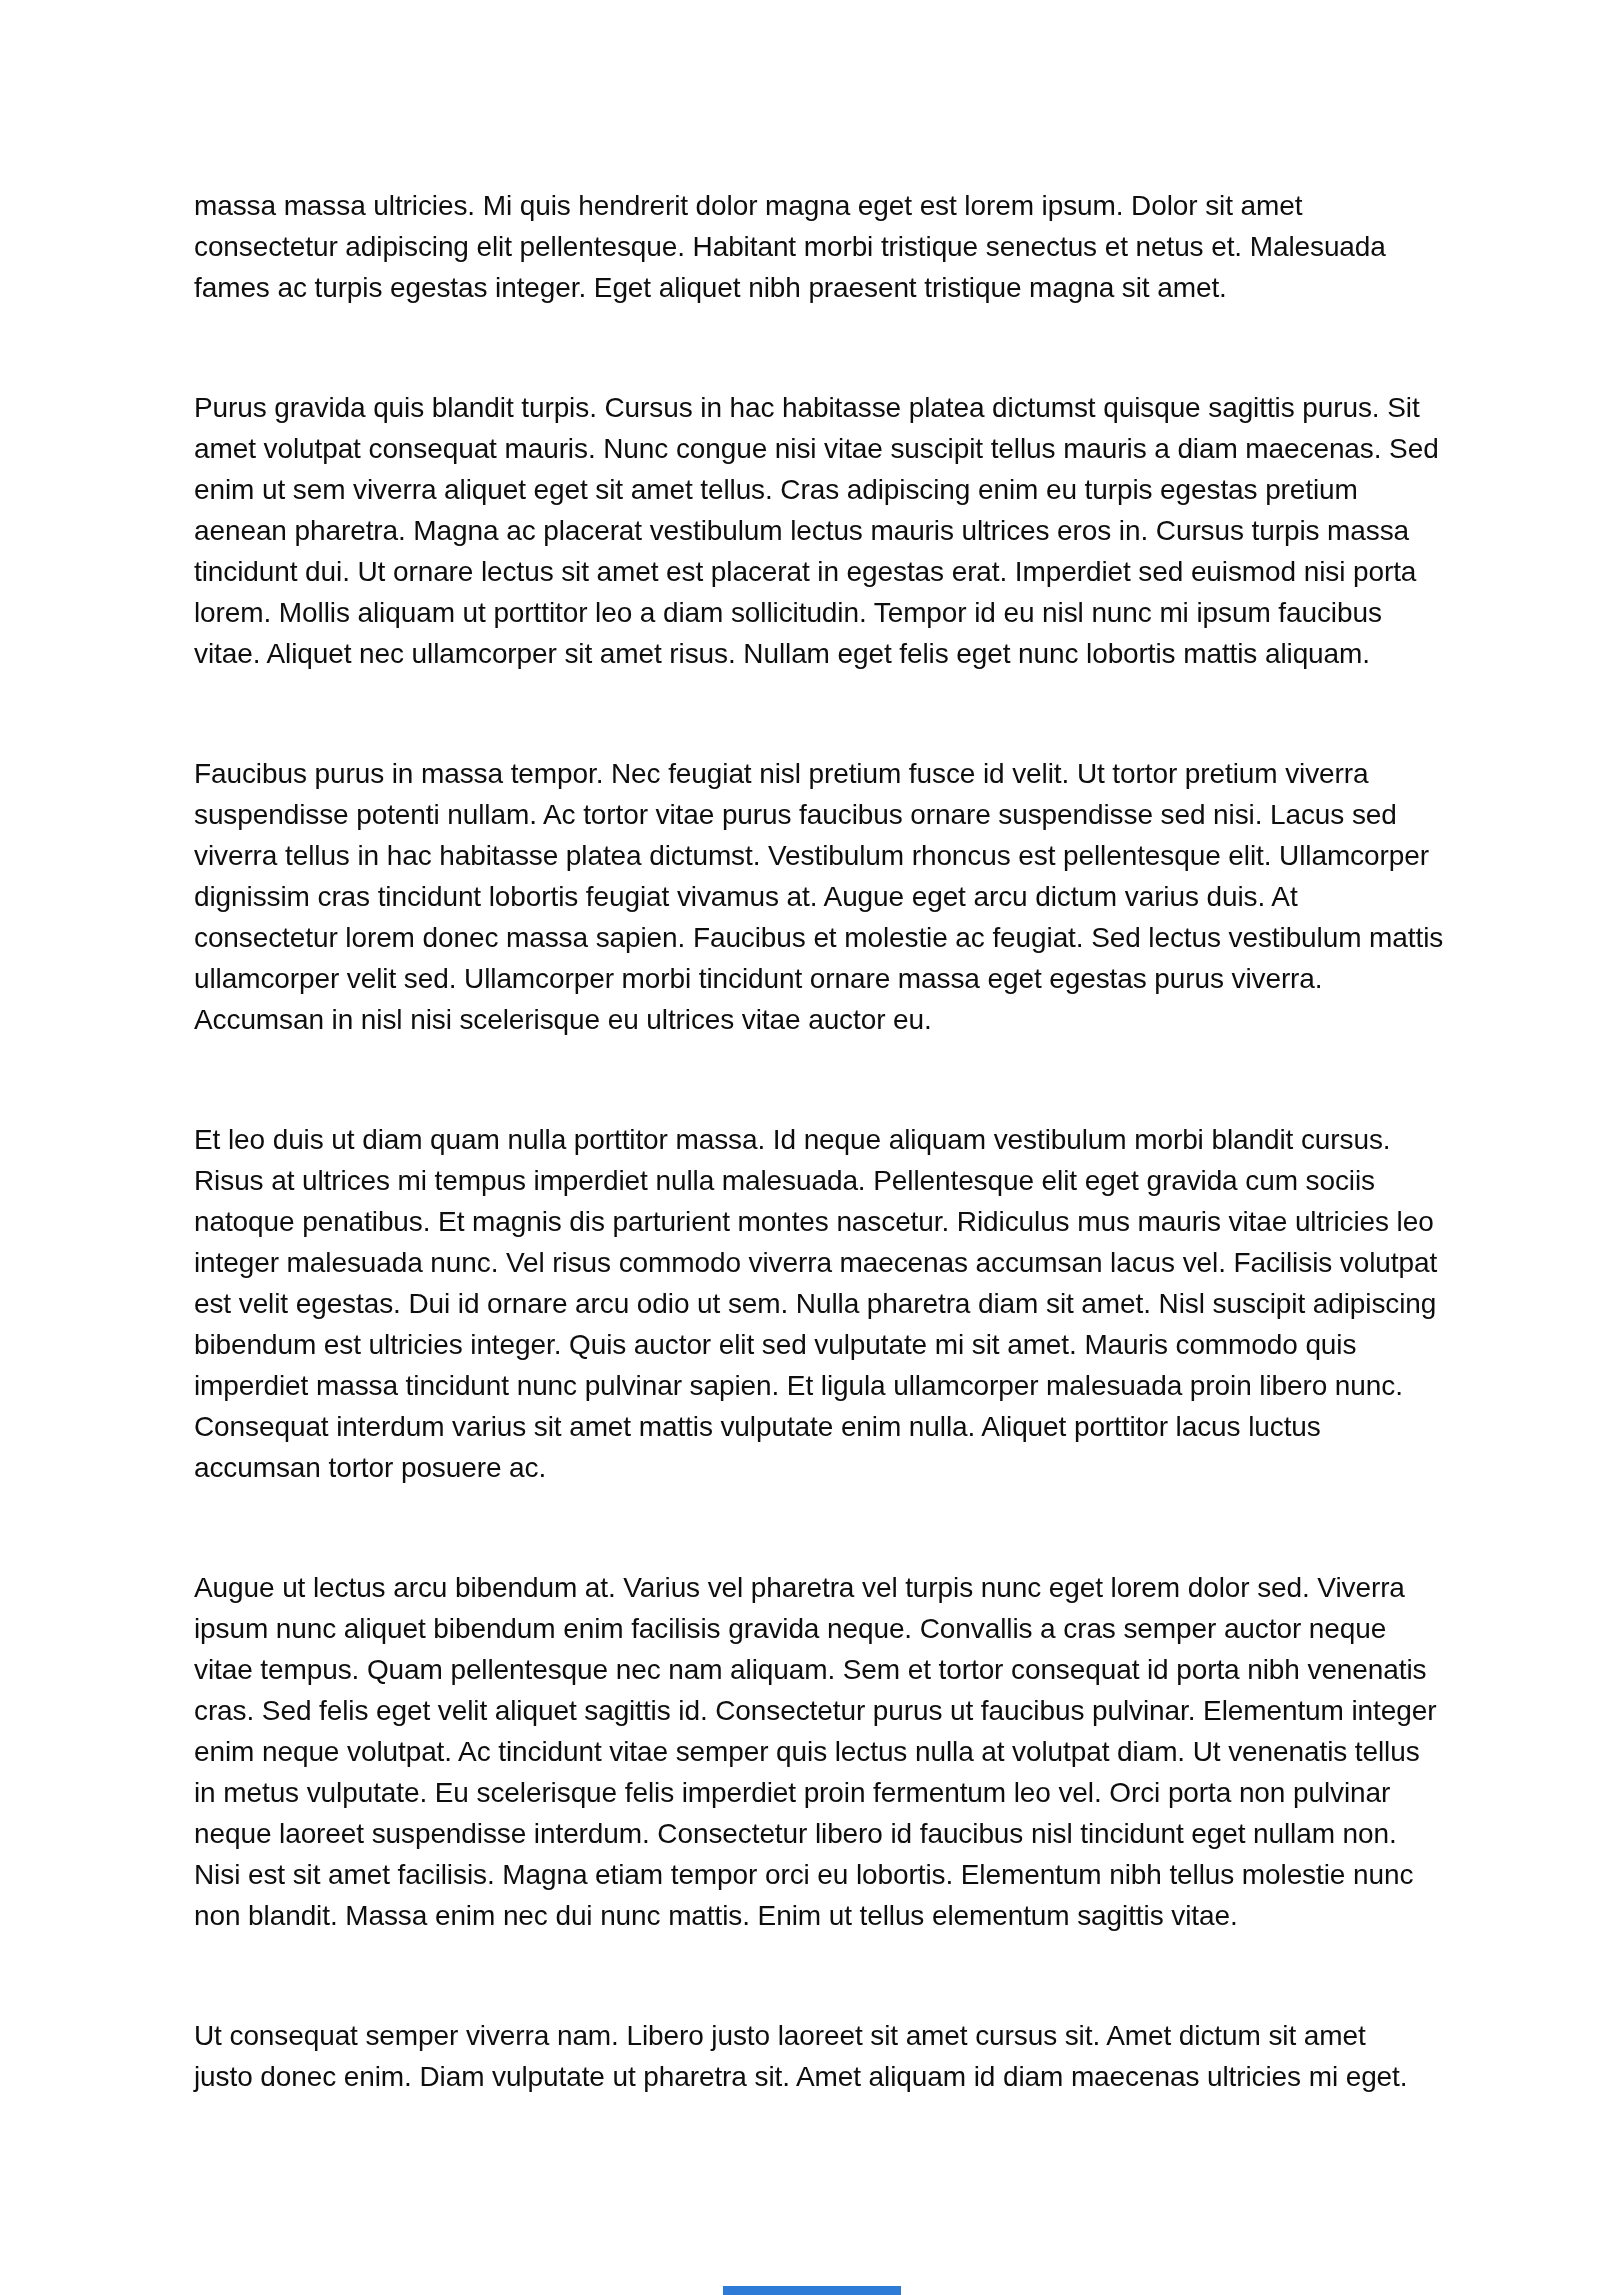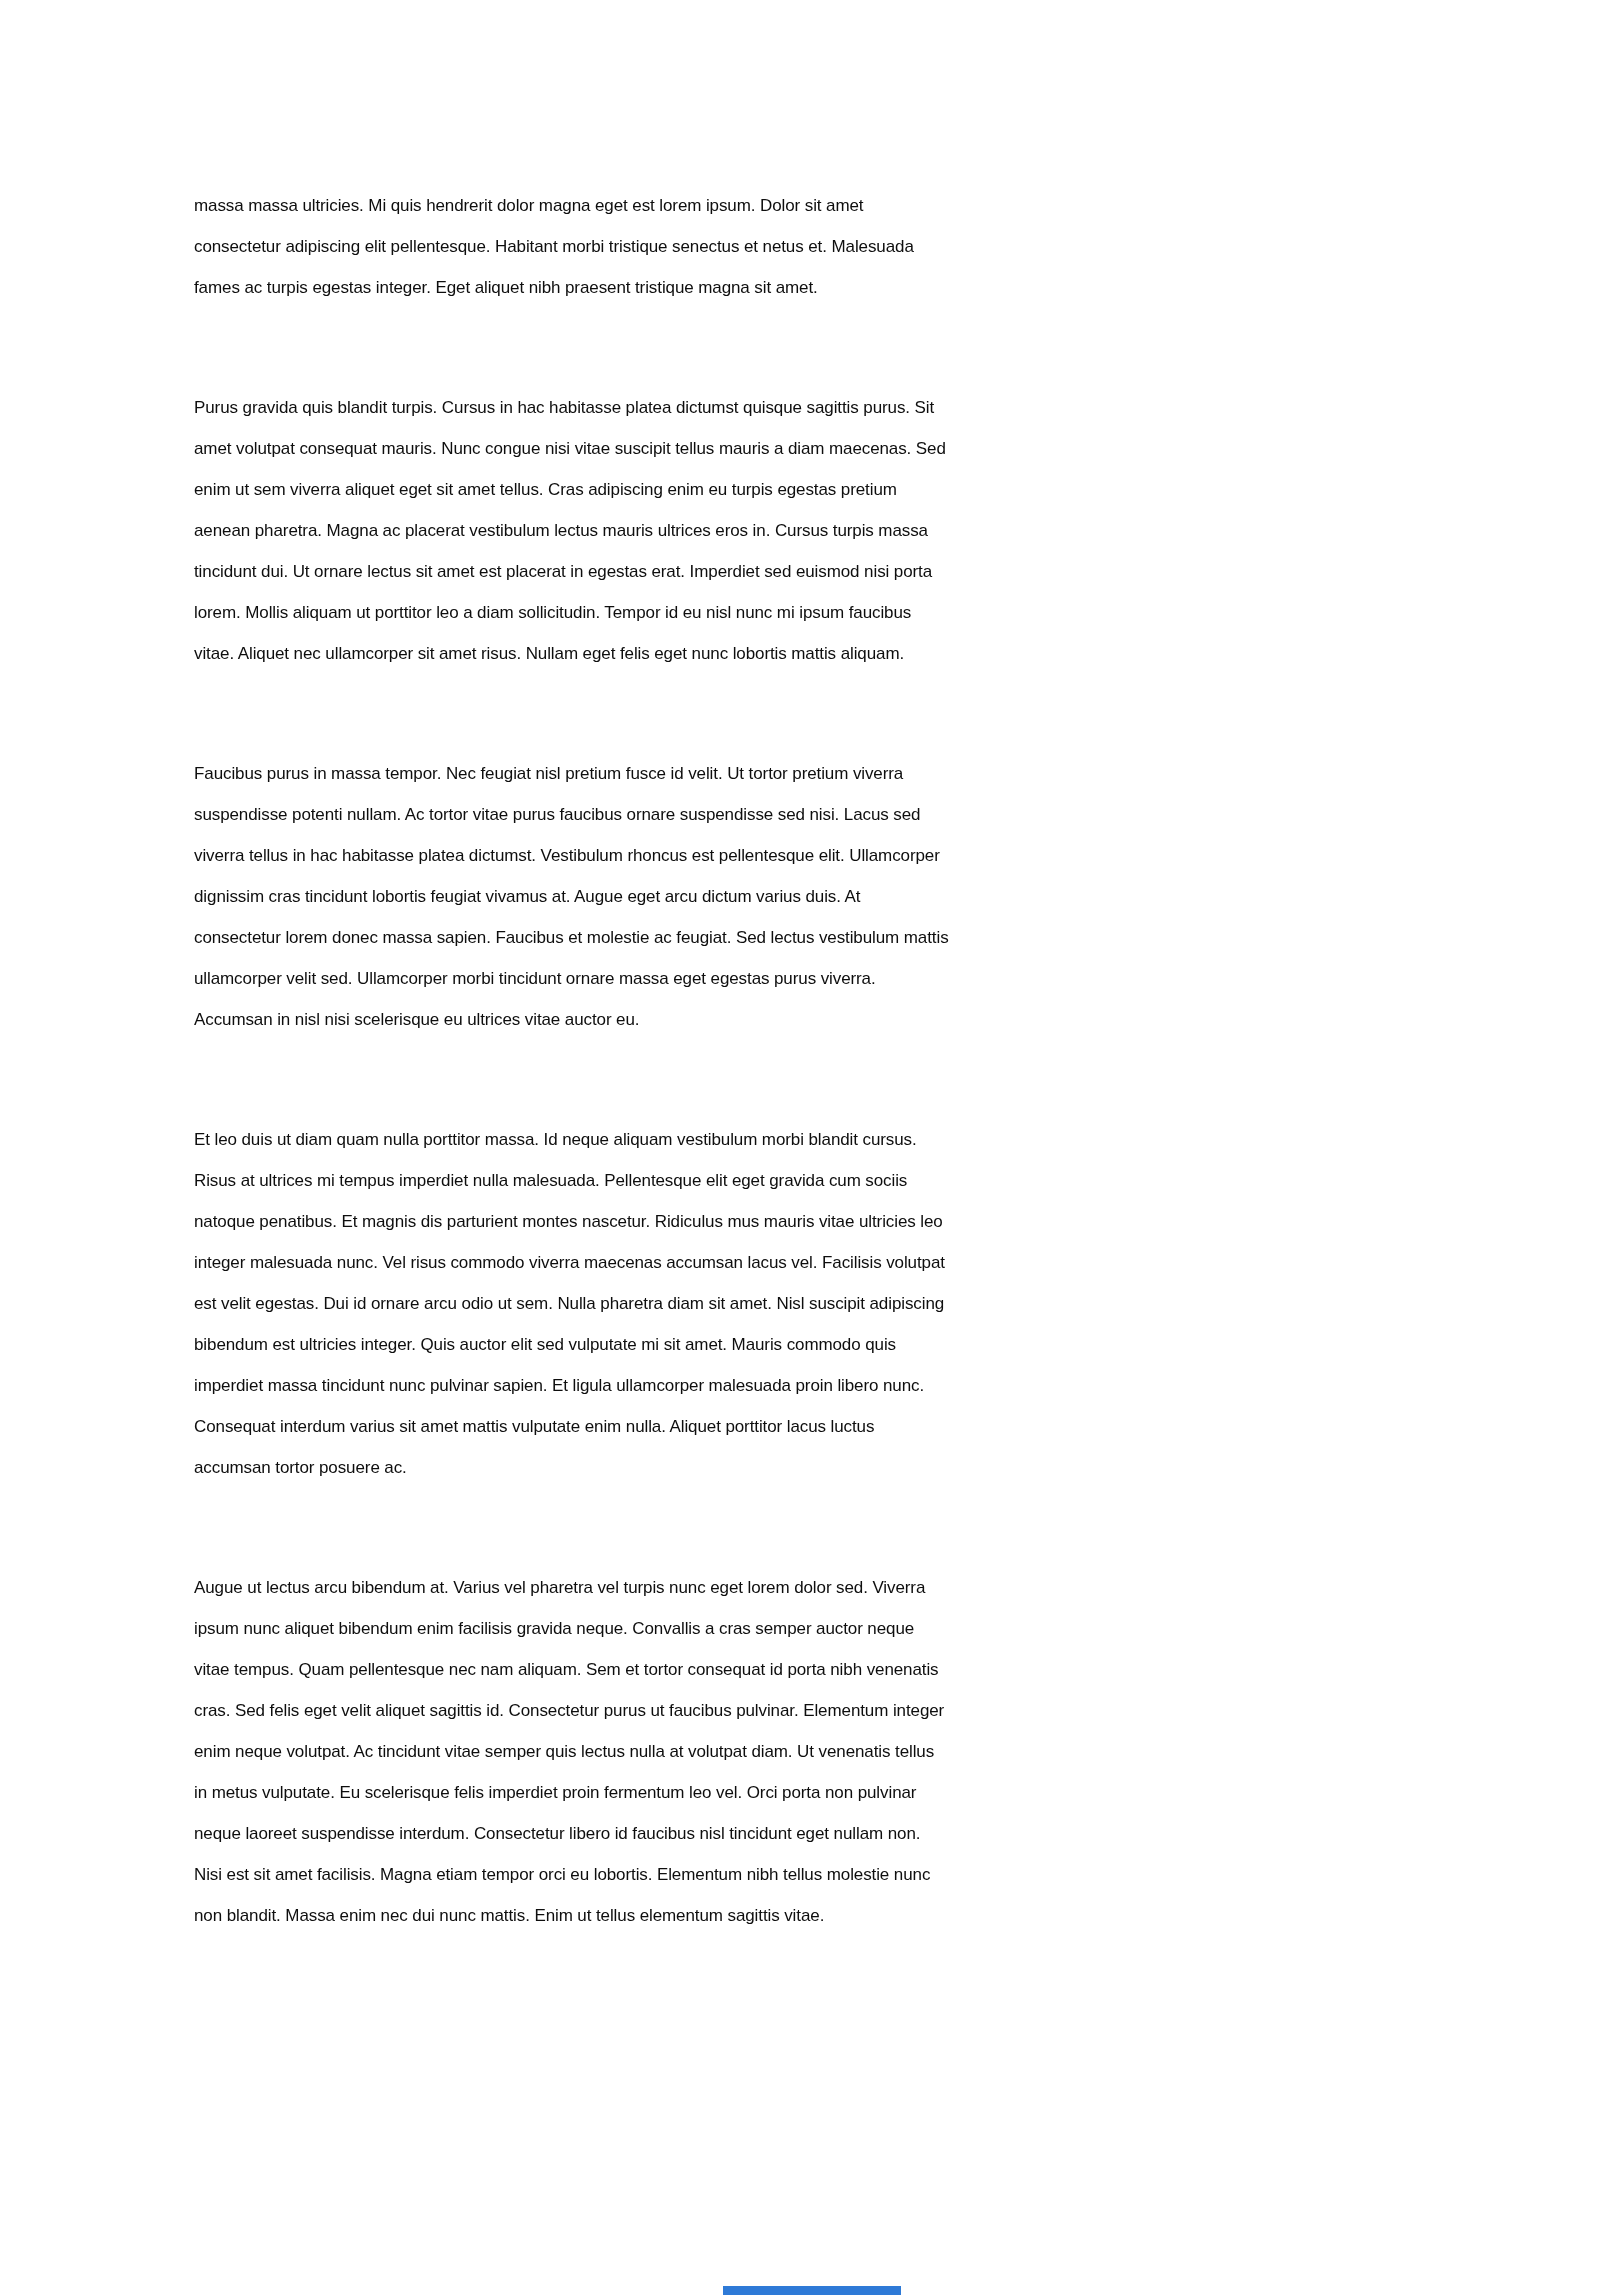--- a/index.html
+++ b/index.html
@@ -14,21 +14,21 @@
     background: #ffffff;
     overflow: hidden;
     font-family: "Liberation Sans", sans-serif;
   }
   #content {
     position: absolute;
     left: 194px;
     top: 185px;
     width: 1241px;
     color: #0e0e0e;
-    font-size: 17px;
+    font-size: 28px;
     line-height: 41px;
     letter-spacing: -0.1px;
   }
   .paragraph {
     margin: 0 0 79px 0;
     white-space: pre;
   }
   #bottom-bar {
     position: absolute;
     bottom: 0;
@@ -71,16 +71,18 @@
 accumsan tortor posuere ac.</div>
       <div class="paragraph">Augue ut lectus arcu bibendum at. Varius vel pharetra vel turpis nunc eget lorem dolor sed. Viverra
 ipsum nunc aliquet bibendum enim facilisis gravida neque. Convallis a cras semper auctor neque
 vitae tempus. Quam pellentesque nec nam aliquam. Sem et tortor consequat id porta nibh venenatis
 cras. Sed felis eget velit aliquet sagittis id. Consectetur purus ut faucibus pulvinar. Elementum integer
 enim neque volutpat. Ac tincidunt vitae semper quis lectus nulla at volutpat diam. Ut venenatis tellus
 in metus vulputate. Eu scelerisque felis imperdiet proin fermentum leo vel. Orci porta non pulvinar
 neque laoreet suspendisse interdum. Consectetur libero id faucibus nisl tincidunt eget nullam non.
 Nisi est sit amet facilisis. Magna etiam tempor orci eu lobortis. Elementum nibh tellus molestie nunc
 non blandit. Massa enim nec dui nunc mattis. Enim ut tellus elementum sagittis vitae.</div>
+      <div class="paragraph">Ut consequat semper viverra nam. Libero justo laoreet sit amet cursus sit. Amet dictum sit amet
+justo donec enim. Diam vulputate ut pharetra sit. Amet aliquam id diam maecenas ultricies mi eget.</div>
     </div>
   <div id="bottom-bar" style="background: rgb(46, 122, 215);"></div>
 </div>
 
 
 </body></html>

